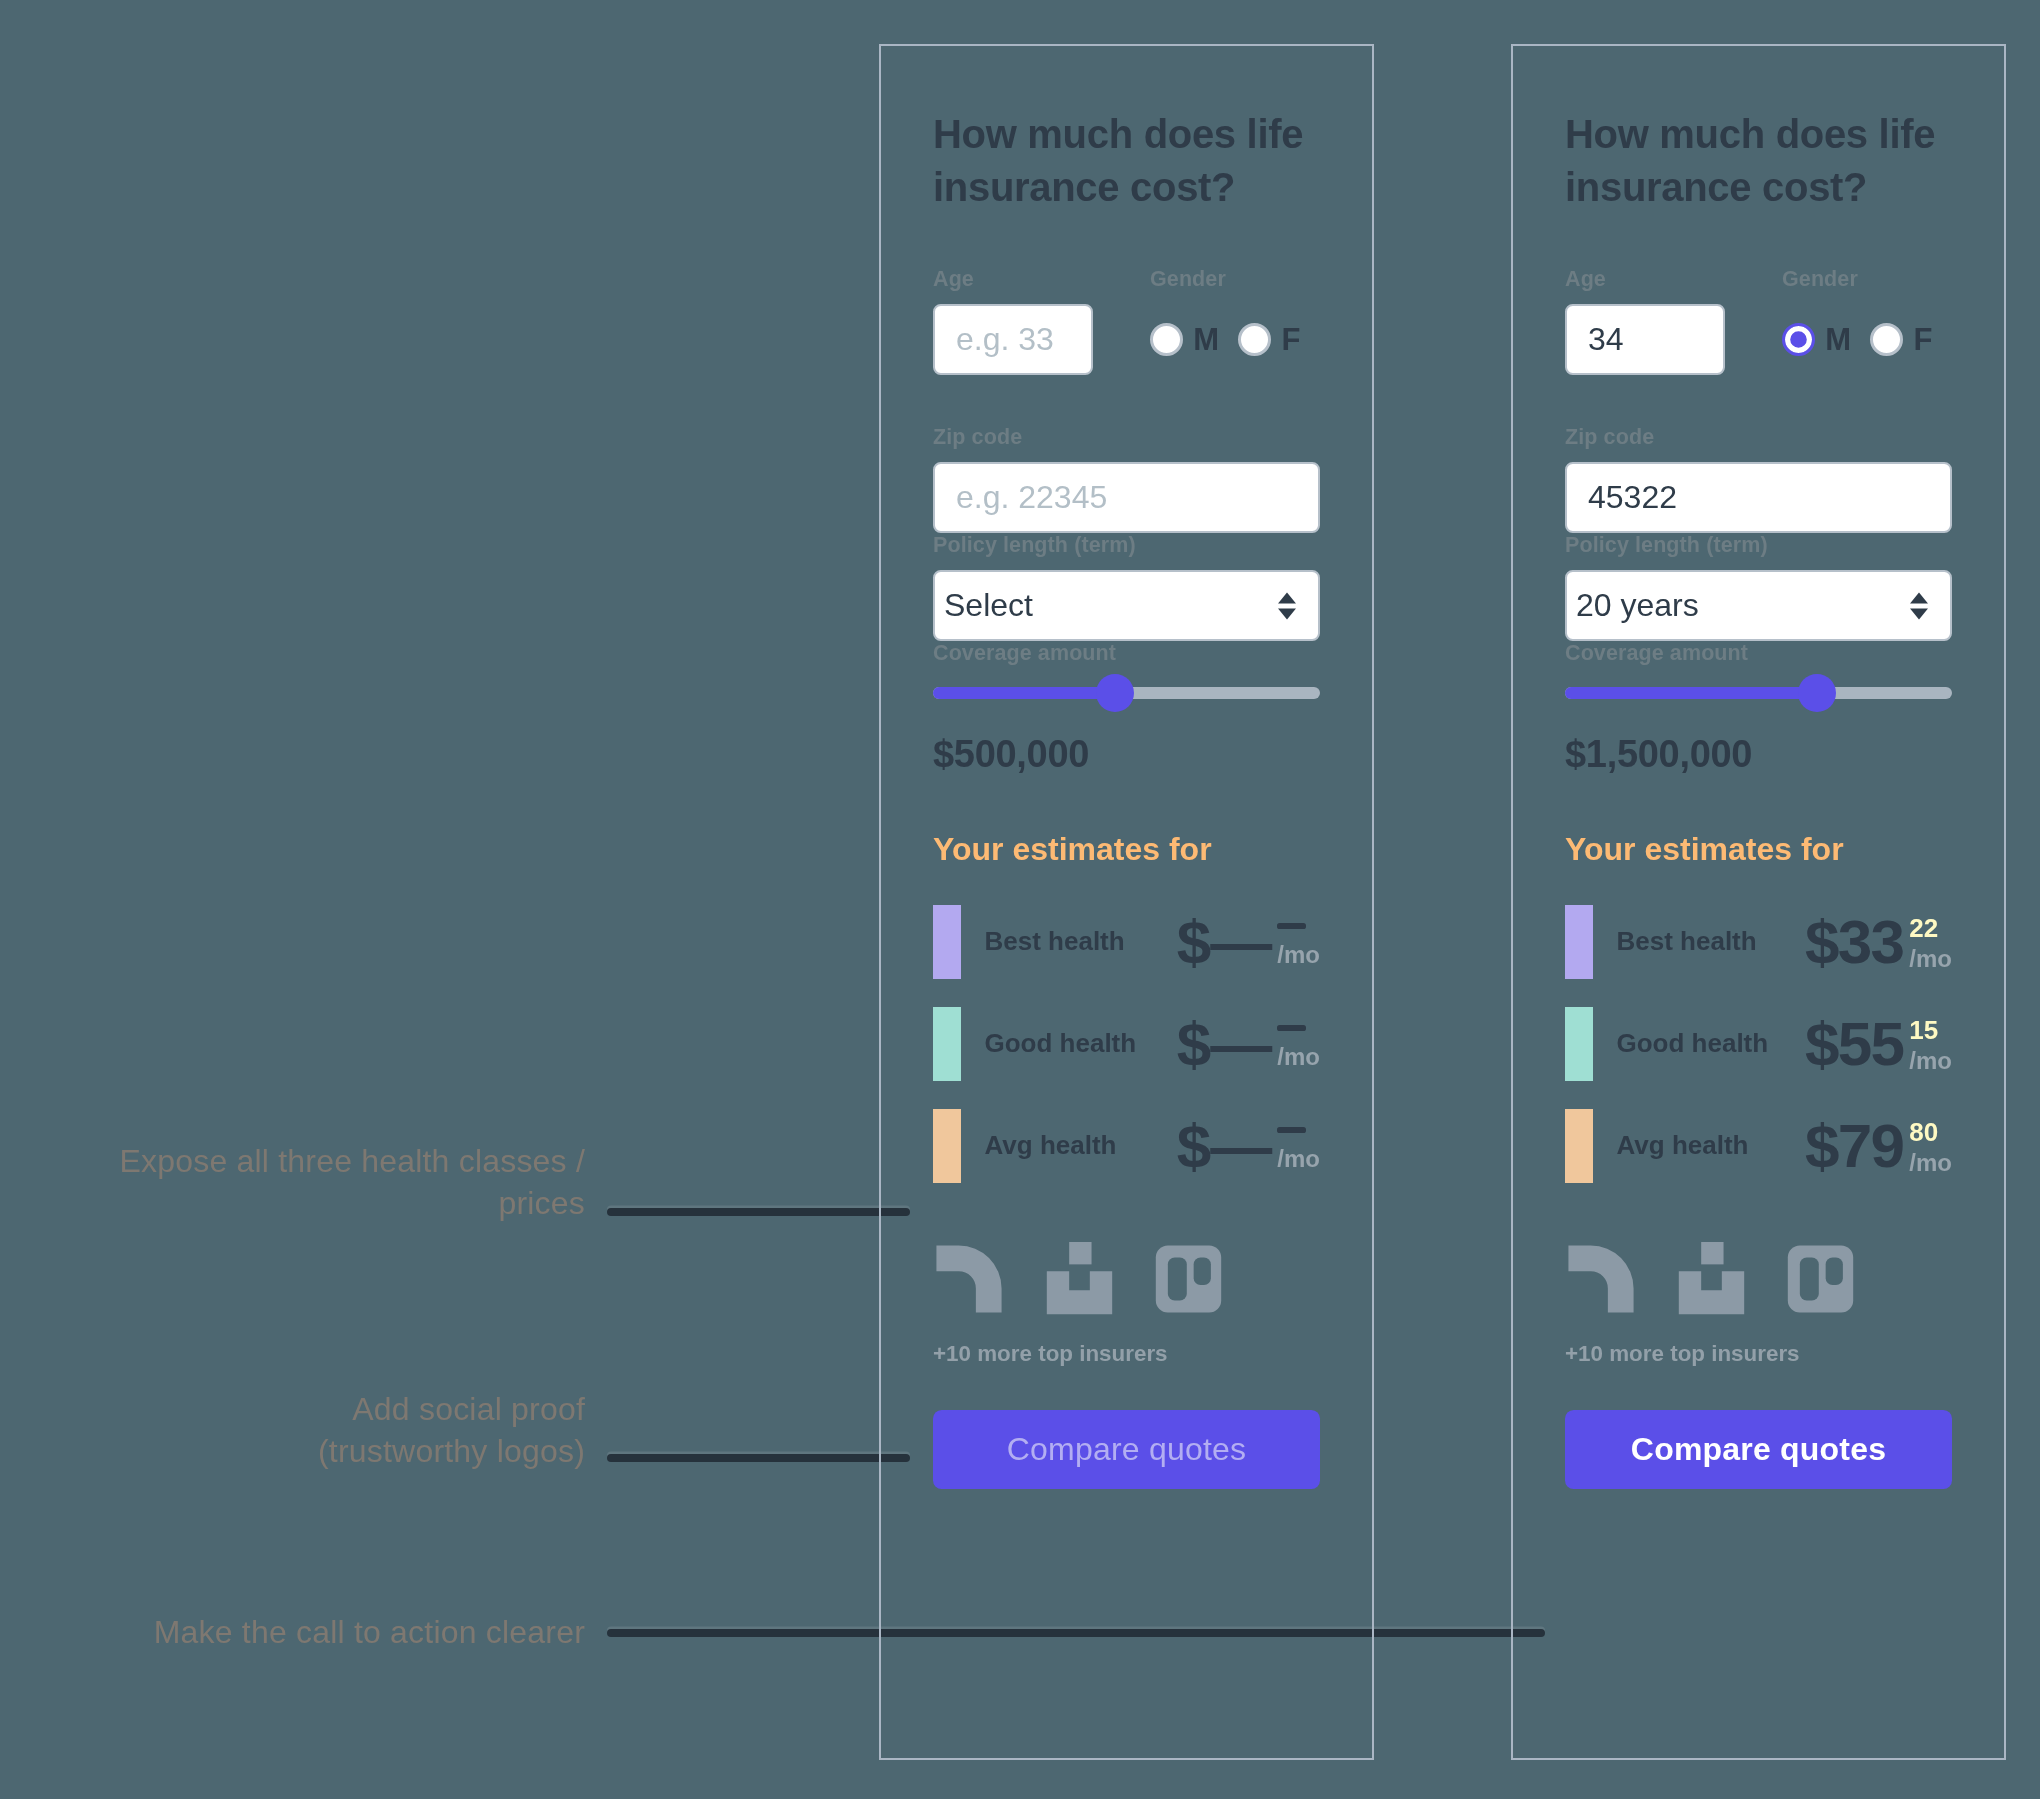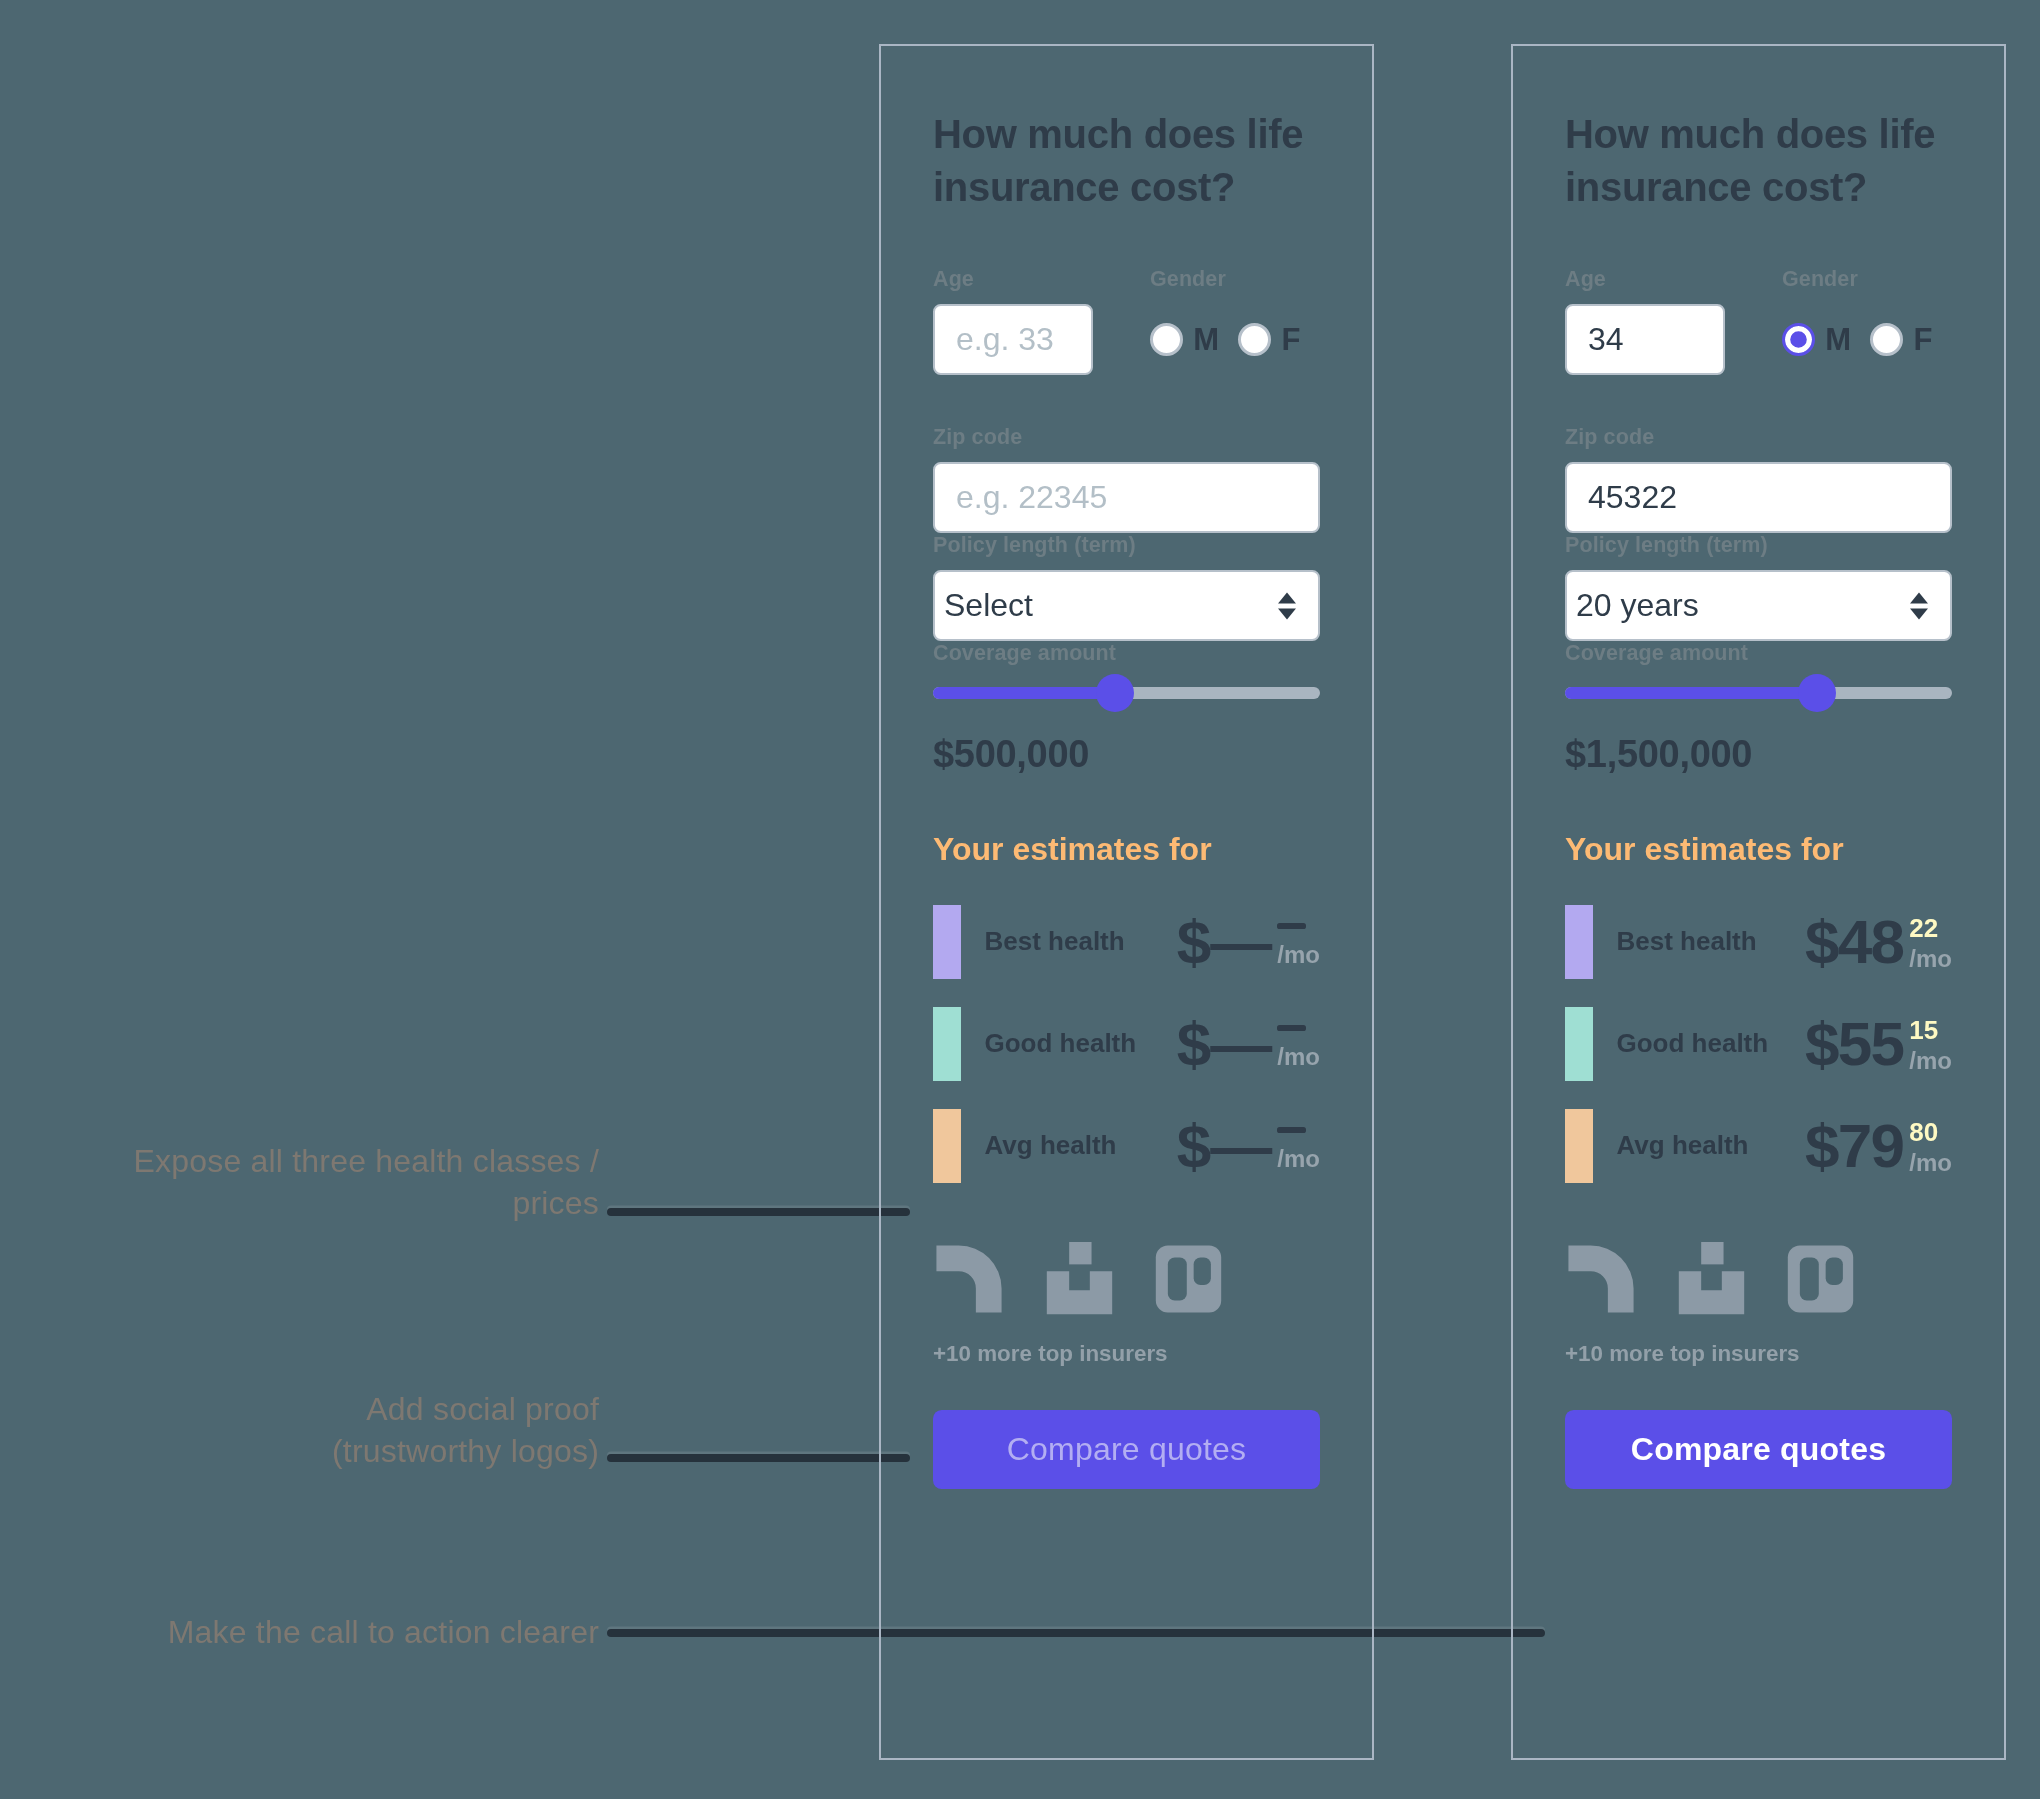--- a/index.html
+++ b/index.html
@@ -20,21 +20,20 @@
     background: #4d6771;
   }
 
   
   .annotations {
     position: absolute;
     left: 0;
     top: 0;
     width: 602px;
     height: 1800px;
-    margin-left: 14px;
   }
 
   .annotation {
     position: absolute;
     width: 568px;
     left: 17px;
     text-align: right;
     color: #7e7871;
     font-size: 32px;
     line-height: 1.32;
@@ -505,21 +504,21 @@
         <div class="coverage-value">$1,500,000</div>
       </div>
 
       <div class="estimates-heading">Your estimates for</div>
 
       <div>
         <div class="est-row">
           <span class="swatch" style="background: rgb(179, 169, 240);"></span>
           <span class="est-label">Best health</span>
           <span class="price">
-            <span class="price-main">$48</span>
+            <span class="price-main">$33</span>
             <span class="price-right">
               <span class="price-cents">22</span>
               <span class="price-per">/mo</span>
             </span>
           </span>
         </div>
         <div class="est-row">
           <span class="swatch" style="background: rgb(159, 223, 211);"></span>
           <span class="est-label">Good health</span>
           <span class="price">

